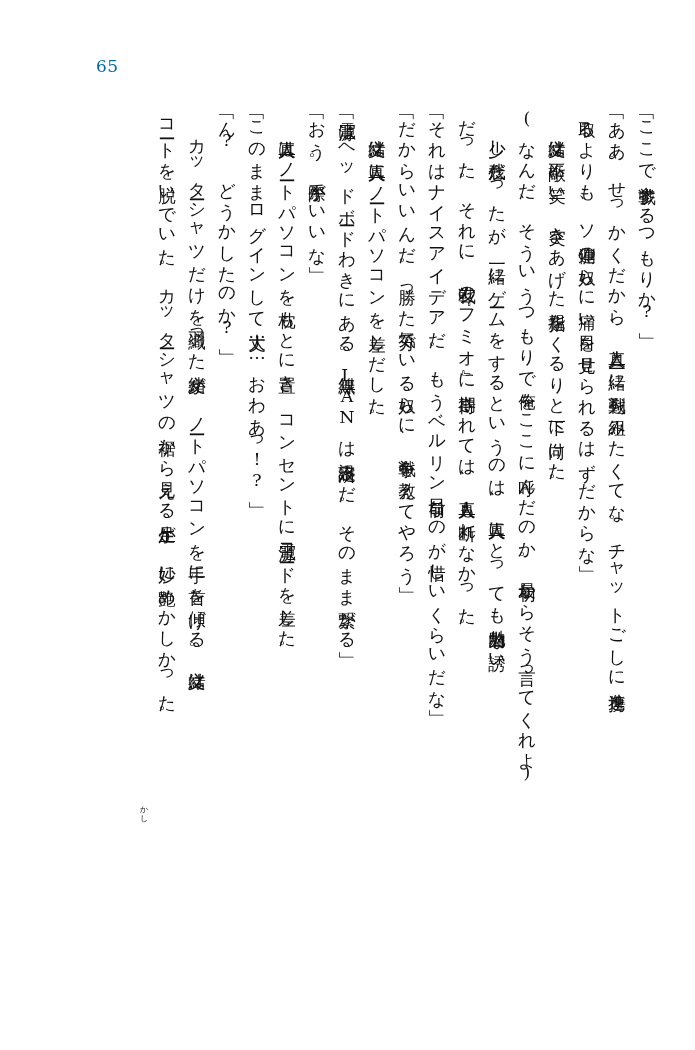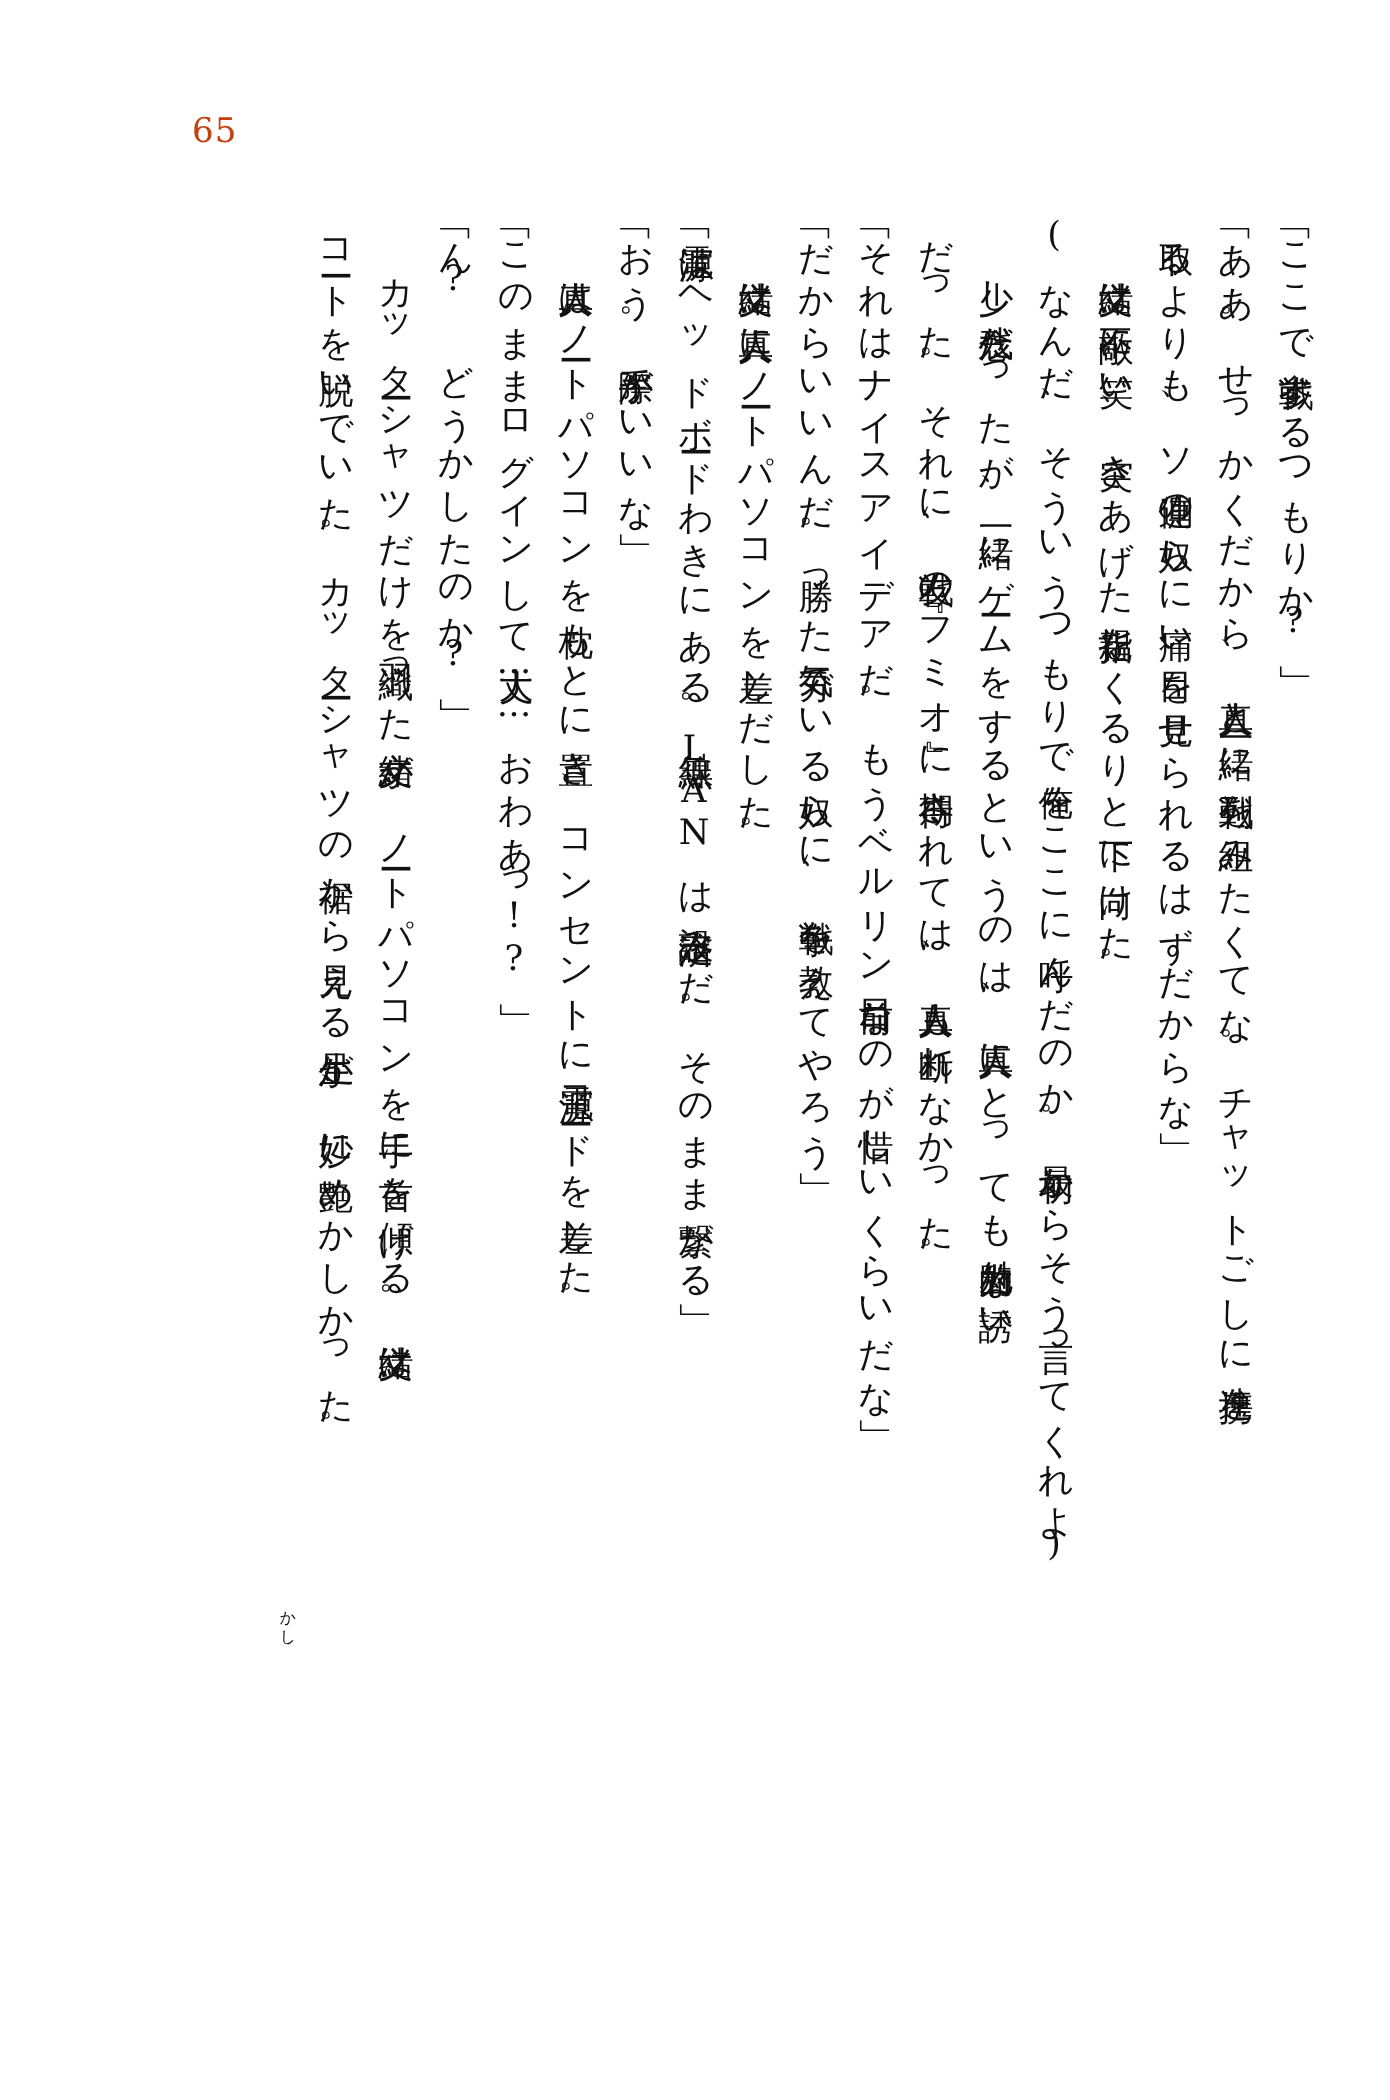--- a/index.html
+++ b/index.html
@@ -22,21 +22,21 @@
     background: #ffffff;
     box-sizing: border-box;
   }
 
   .page-number {
     position: absolute;
     left: 96px;
     top: 56px;
     font-size: 17px;
     font-family: "DejaVu Serif", "Liberation Serif", serif;
-    color: #c2410c;
+    color: #0369a1;
     letter-spacing: 0.5px;
   }
 
   .text-body {
     position: absolute;
     top: 108px;
     left: 48px;
     right: 40px;
     height: 860px;
     display: flex;

